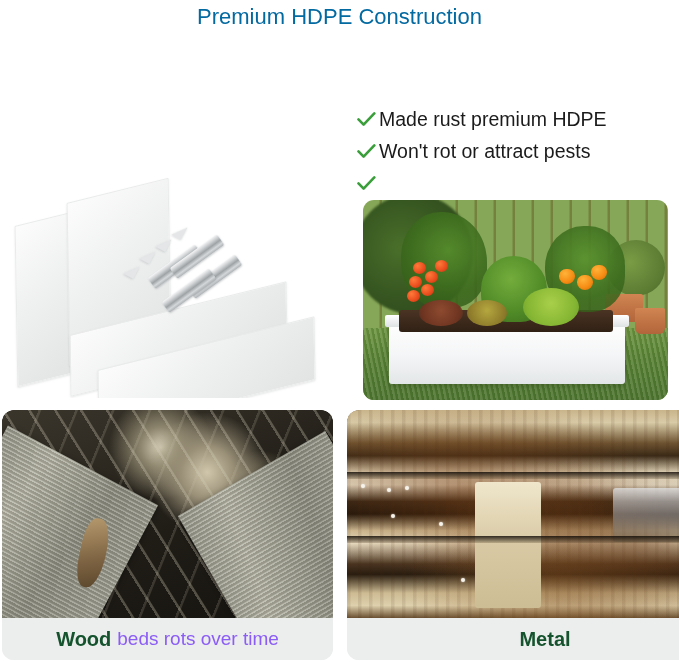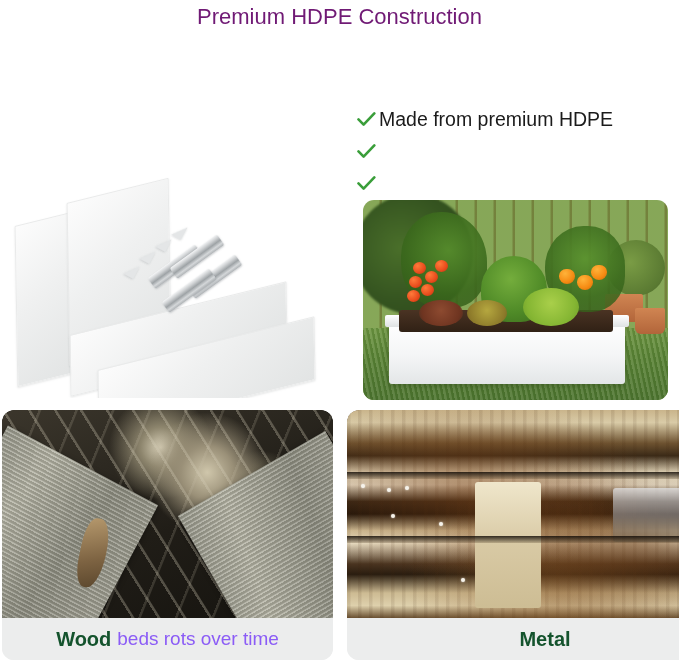--- a/index.html
+++ b/index.html
@@ -31,21 +31,21 @@
     letter-spacing: -0.4px;
     color: #181818;
     line-height: 36px;
     white-space: nowrap;
   }
   .subtitle {
     margin: 0;
     padding-top: 4px;
     font-size: 22px;
     font-weight: 400;
-    color: #701a75;
+    color: #0369a1;
     line-height: 26px;
     white-space: nowrap;
   }
 
   
   .feature-list {
     position: absolute;
     left: 357px; top: 106px;
     width: 320px;
     list-style: none;
@@ -371,28 +371,29 @@
   <div class="bracket bracket-4"></div>
 </div>
 
 <ul class="feature-list">
   <li class="feature-item">
     <span class="check-icon">
       <svg width="19" height="15" viewBox="0 0 19 15">
           <path d="M1.5 7.4 L6.6 12.6 L17.3 1.4" fill="none" stroke="#3a9e3a" stroke-width="2.6" stroke-linecap="round" stroke-linejoin="round"></path>
         </svg>
     </span>
-    <span class="feature-label">Made from premium HDPE</span>
+    <span class="feature-label">Made rust premium HDPE</span>
   </li>
   <li class="feature-item">
     <span class="check-icon">
       <svg width="19" height="15" viewBox="0 0 19 15">
           <path d="M1.5 7.4 L6.6 12.6 L17.3 1.4" fill="none" stroke="#3a9e3a" stroke-width="2.6" stroke-linecap="round" stroke-linejoin="round"></path>
         </svg>
     </span>
+    <span class="feature-label">Won't rot or attract pests</span>
   </li>
   <li class="feature-item">
     <span class="check-icon">
       <svg width="19" height="15" viewBox="0 0 19 15">
           <path d="M1.5 7.4 L6.6 12.6 L17.3 1.4" fill="none" stroke="#3a9e3a" stroke-width="2.6" stroke-linecap="round" stroke-linejoin="round"></path>
         </svg>
     </span>
   </li>
 </ul>
 

